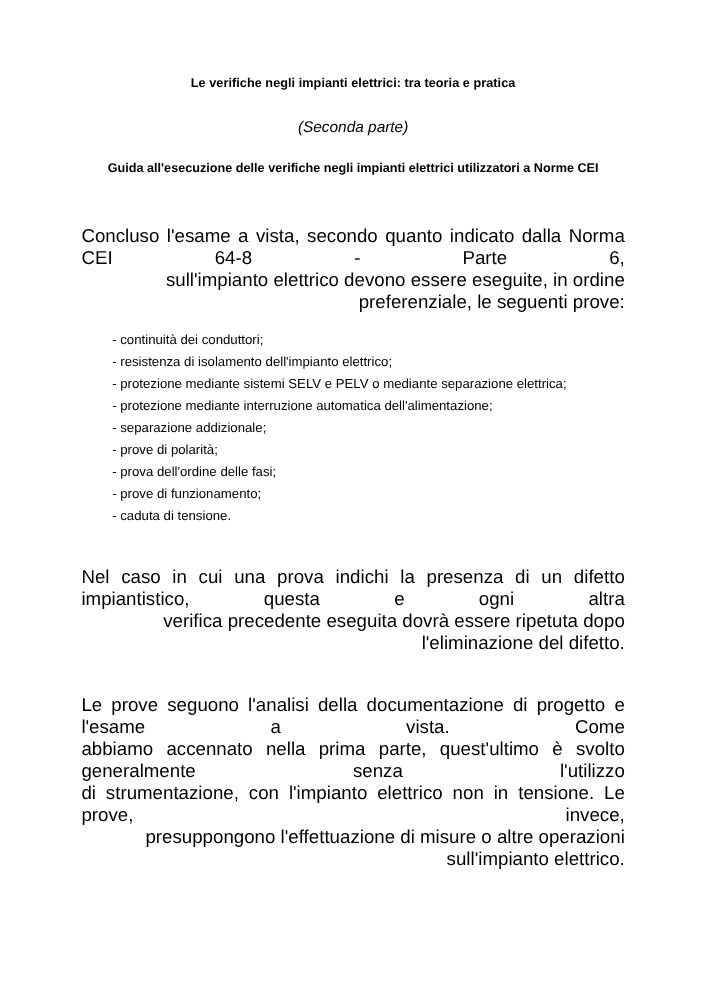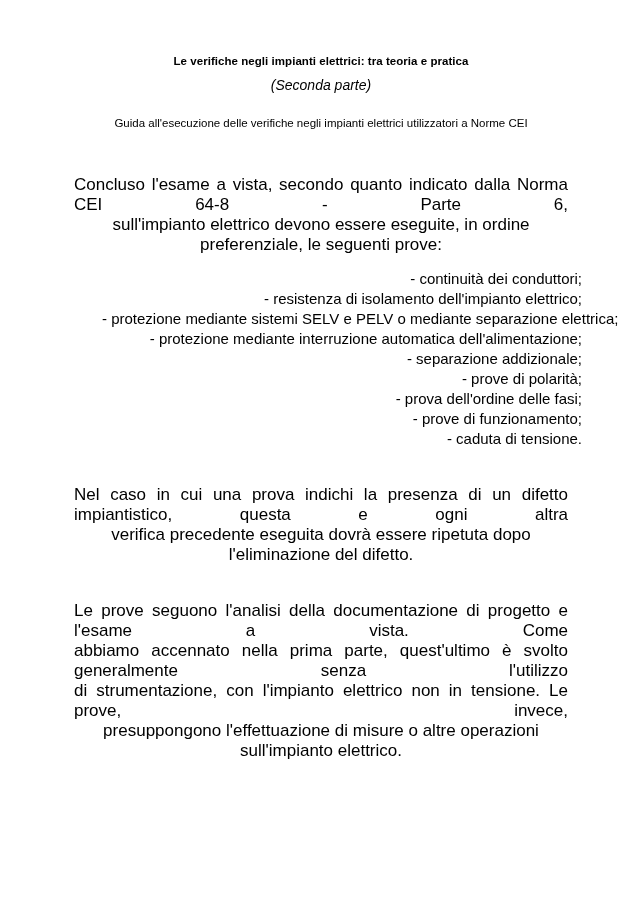--- a/index.html
+++ b/index.html
@@ -23,21 +23,21 @@
     overflow: hidden;
   }
   .content {
     position: absolute;
     left: 60px;
     top: 0;
     width: 522px;
   }
 
   .doc-title {
-    margin: 0;
+    margin: 15px;
     padding-top: 53px;
     text-align: center;
     font-size: 11.5px;
     font-weight: bold;
     line-height: 16px;
     letter-spacing: 0.05px;
   }
   .doc-subtitle {
     margin: 0;
     padding-top: 9px;
@@ -45,20 +45,21 @@
     font-size: 14px;
     font-style: italic;
     line-height: 15px;
   }
   .doc-lead {
     margin: 0;
     padding-top: 22px;
     text-align: center;
     font-size: 11.5px;
     line-height: 17px;
+    font-weight: bold;
   }
 
   .para {
     margin: 14px;
     font-size: 17px;
     line-height: 20px;
     text-align: justify;
     text-justify: inter-word;
   }
   .para-first {
@@ -68,33 +69,33 @@
     padding-top: 22px;
   }
   
   .para .justify-line {
     display: block;
     text-align: justify;
     text-align-last: justify;
   }
   .para .last-line {
     display: block;
-    text-align: center;
+    text-align: right;
   }
 
   .prove-list {
     list-style: none;
     margin: 0;
     padding: 0;
   }
   .prove-list li {
-    font-size: 15px;
+    font-size: 12px;
     line-height: 20px;
     padding-left: 42px;
-    text-align: right;
+    text-align: left;
     white-space: nowrap;
   }
 </style>
 </head>
 <body>
 
 <div class="page">
   <div class="content">
 
     <h1 class="doc-title">Le verifiche negli impianti elettrici: tra teoria e pratica</h1>

